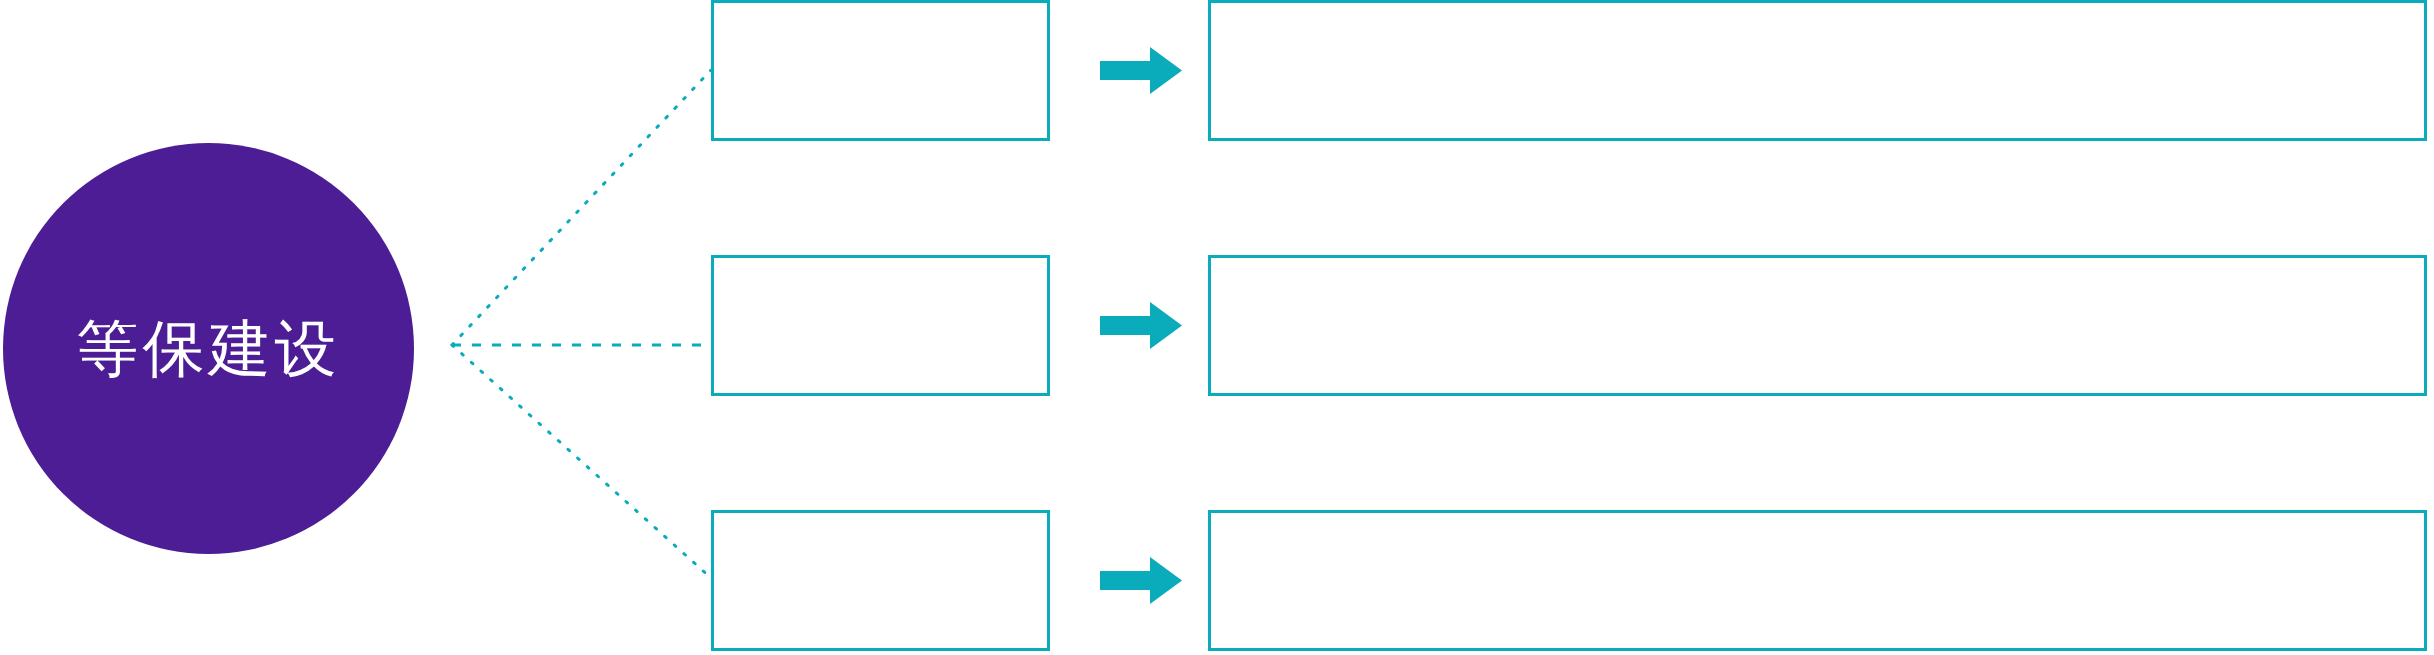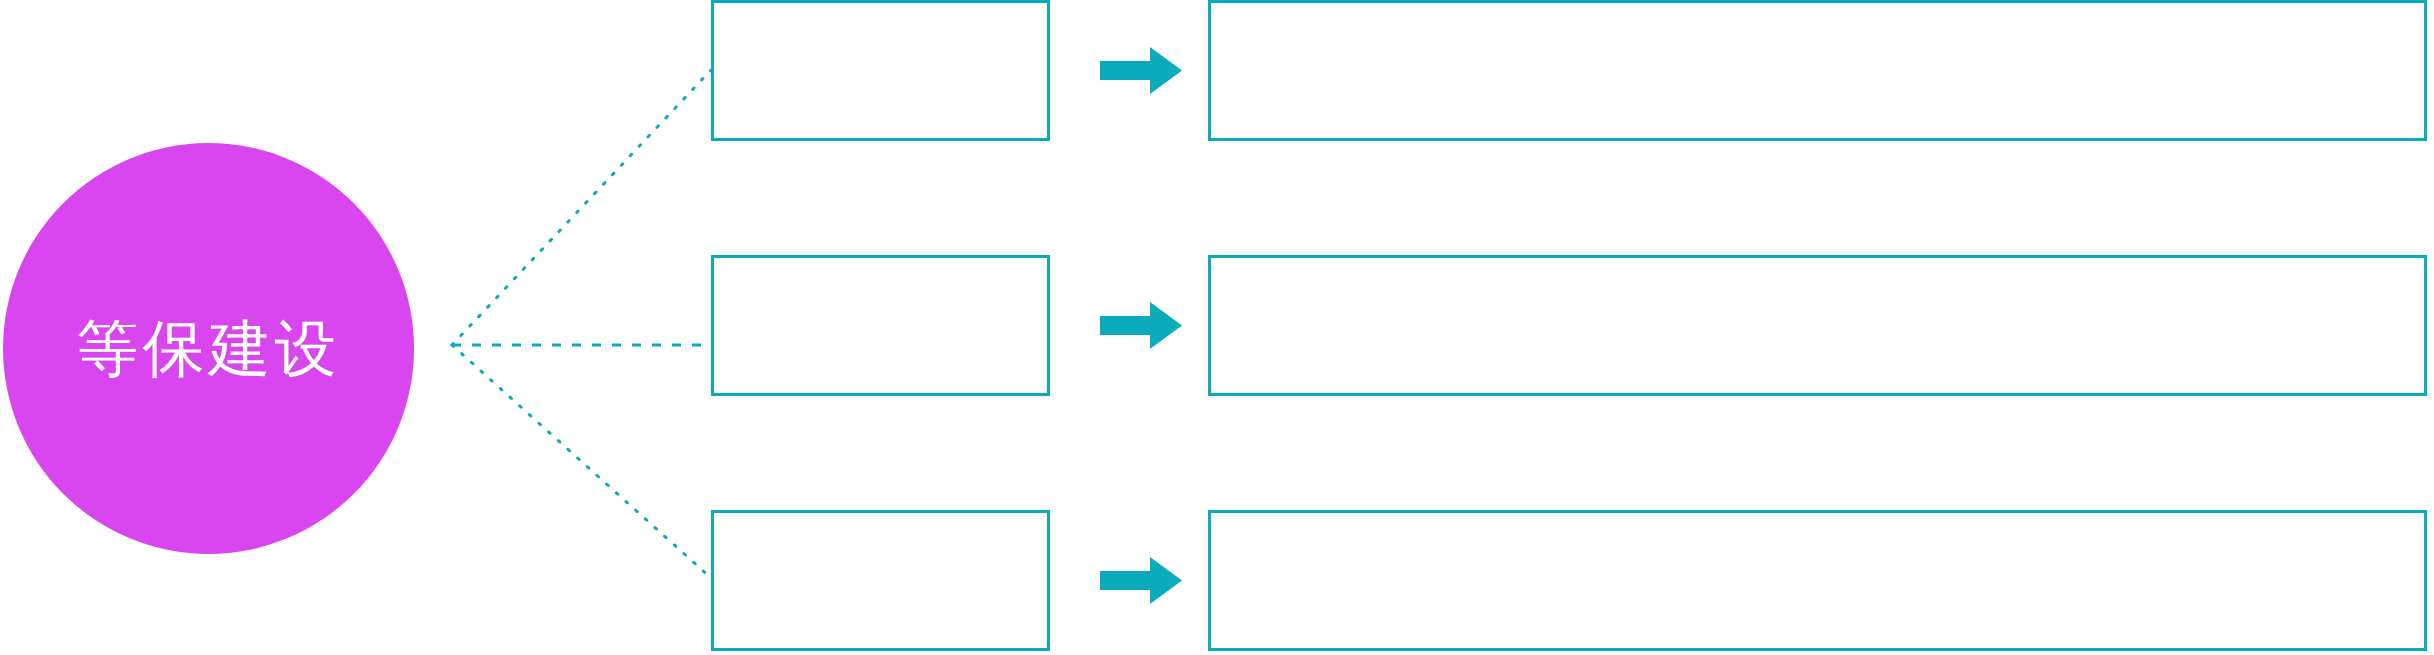--- a/index.html
+++ b/index.html
@@ -21,21 +21,21 @@
   }
 
   
   .hub-circle {
     position: absolute;
     left: 3px;
     top: 143px;
     width: 411px;
     height: 411px;
     border-radius: 50%;
-    background: #d946ef;
+    background: #4c1d95;
     display: flex;
     flex-direction: row;
     align-items: center;
     justify-content: center;
     box-sizing: border-box;
   }
   .hub-line {
     color: #ffffff;
     font-size: 62px;
     line-height: 1.22;

